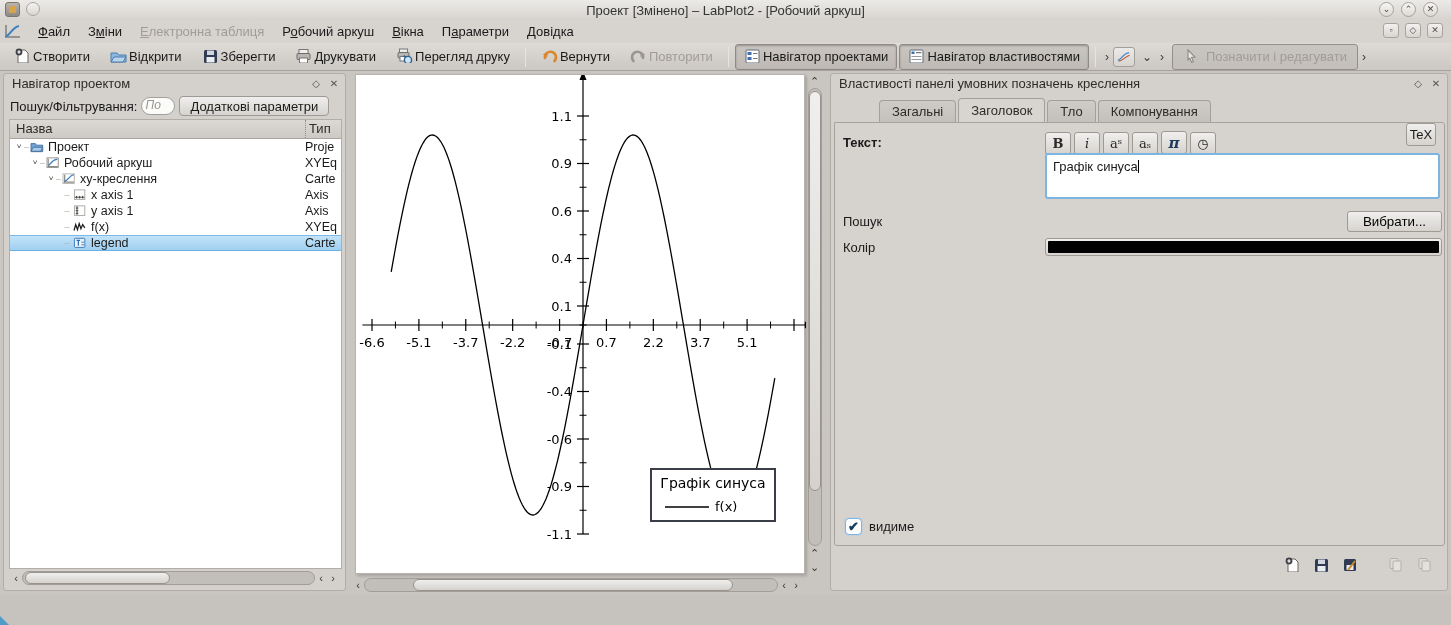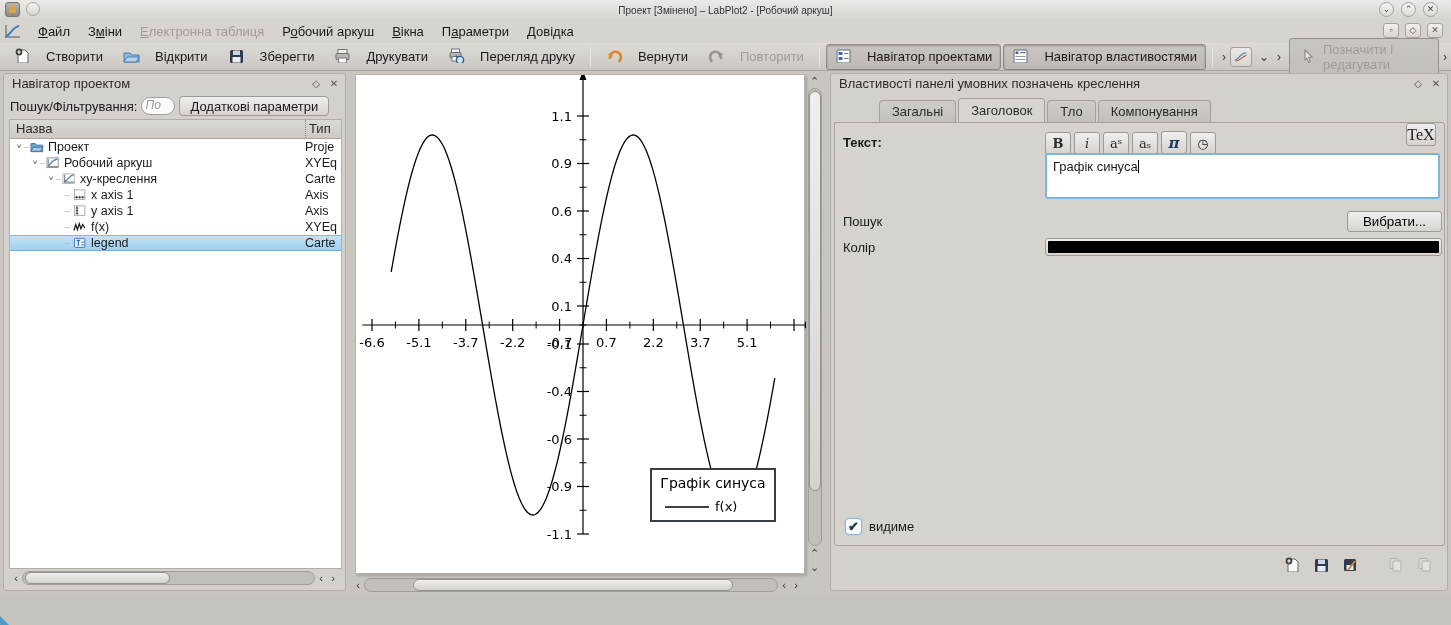--- a/index.html
+++ b/index.html
@@ -2,21 +2,21 @@
 <html><head>
 <meta charset="utf-8">
 <style>
   * { margin:0; padding:0; box-sizing:border-box; }
   html,body { width:1451px; height:625px; }
   body { font-family:"Liberation Sans", sans-serif; font-size:13px; color:#1a1a1a; background:#c9c5c1; position:relative; overflow:hidden; }
 
   
   #titlebar { position:absolute; left:0; top:0; width:1451px; height:20px;
     background:linear-gradient(#eceae7,#d6d3cf); display:flex; align-items:center; }
-  #title-text { position:absolute; left:0; right:0; text-align:center; font-size:10px; color:#333; }
+  #title-text { position:absolute; left:0; right:0; text-align:center; font-size:13px; color:#333; }
   .tb-appicon { position:absolute; left:5px; top:2px; width:15px; height:15px; border-radius:3px;
     background:linear-gradient(#b9b4ae,#8d8881); border:1px solid #7a756e; }
   .tb-appicon i { position:absolute; left:3px; top:3px; width:7px; height:7px; background:#d8a44a; border-radius:1px; display:block;}
   .tb-circle { position:absolute; left:26px; top:2px; width:14px; height:14px; border-radius:50%;
     background:linear-gradient(#f4f3f1,#d9d6d2); border:1px solid #a9a49e; }
   .winbtn { position:absolute; top:2px; width:15px; height:15px; border-radius:50%;
     background:linear-gradient(#f7f6f5,#dcd9d5); border:1px solid #a5a09a; font-size:9px; line-height:13px;
     text-align:center; color:#4a4742; }
   #btn-min{ right:57px;} #btn-max{ right:35px;} #btn-close{ right:13px;}
 
@@ -28,21 +28,21 @@
   .menu-item.disabled { color:#a19c96; }
   .menu-item u { text-decoration:underline; }
   .mdi-btns { position:absolute; right:8px; top:3px; display:flex; gap:6px; }
   .mdi-btn { width:16px; height:15px; border-radius:3px; background:linear-gradient(#f2f1ef,#d8d5d1);
     border:1px solid #a8a39d; font-size:9px; line-height:13px; text-align:center; color:#55514c; }
 
   
   #toolbar { position:absolute; left:0; top:43px; width:1451px; height:28px;
     background:linear-gradient(#dedbd7,#cbc7c3); border-bottom:1px solid #a7a29c;
     display:flex; align-items:center; padding-left:4px; }
-  .tbtn { display:flex; align-items:center; gap:15px; padding:3px 8px; border-radius:3px; margin:0 1px;
+  .tbtn { display:flex; align-items:center; gap:2px; padding:3px 8px; border-radius:3px; margin:0 1px;
     border:1px solid transparent; white-space:nowrap; }
   .tbtn svg { width:17px; height:17px; }
   .tbtn.toggled { background:linear-gradient(#c9c5c1,#beb9b4); border:1px solid #8f8a83;
     box-shadow:inset 0 1px 2px rgba(0,0,0,.25); }
   .tbtn.disabled { color:#a19c96; }
   .tsep { width:1px; height:20px; background:#aaa59f; border-right:1px solid #e6e4e1; margin:0 5px; }
   .tchev { color:#3d3a36; font-size:12px; padding:0 4px; }
   .curve-drop { display:flex; align-items:center; gap:3px; }
   .curve-drop .cicon { width:22px; height:20px; background:linear-gradient(#eceae8,#d7d4d0);
     border:1px solid #a39e98; border-radius:3px; display:flex; align-items:center; justify-content:center; }
@@ -106,21 +106,21 @@
   #props-frame { position:absolute; left:3px; top:48px; width:611px; height:424px;
     border:1px solid #a7a29c; border-radius:0 3px 3px 3px; background:#d6d3cf; }
   .prow { position:absolute; left:8px; }
   .plabel { color:#1a1a1a; }
   .fmt-btn { width:26px; height:23px; border-radius:3px; background:linear-gradient(#f0efed,#d6d3cf);
     border:1px solid #9e9993; display:inline-flex; align-items:center; justify-content:center;
     font-family:"DejaVu Serif", serif; font-size:13px; color:#2d2a26; margin-right:3px; }
   .fmt-btn .pi { font-style:italic; font-weight:bold; color:#1e3a5f; font-size:15px; }
   #tex-btn { position:absolute; right:8px; top:0; width:30px; height:23px; border-radius:3px;
     background:linear-gradient(#f0efed,#d6d3cf); border:1px solid #9e9993;
-    font-family:Liberation Serif, serif; font-size:16px; text-align:center; line-height:21px; }
+    font-family:Liberation Sans, sans-serif; font-size:13px; text-align:center; line-height:21px; }
   #text-area { position:absolute; left:210px; top:30px; width:395px; height:46px; background:#fff;
     border:2px solid #7db4e0; border-radius:3px; padding:4px 6px; font-size:13px; color:#1a1a1a; }
   .caret { display:inline-block; width:1px; height:13px; background:#000; vertical-align:-2px; }
   #font-field { position:absolute; left:210px; width:297px; height:20px; background:#d9d6d2;
     border:1px solid #a5a09a; border-radius:3px; padding:1px 8px; color:#1a1a1a; }
   #font-btn { position:absolute; right:2px; width:95px; height:21px; border-radius:3px;
     background:linear-gradient(#f0efed,#d6d3cf); border:1px solid #9e9993; text-align:center; line-height:19px; }
   #color-btn { position:absolute; left:210px; width:397px; height:18px; border-radius:3px;
     border:1px solid #9e9993; background:linear-gradient(#f0efed,#d6d3cf); padding:2px; }
   #color-swatch { width:100%; height:100%; border-radius:1px; }

